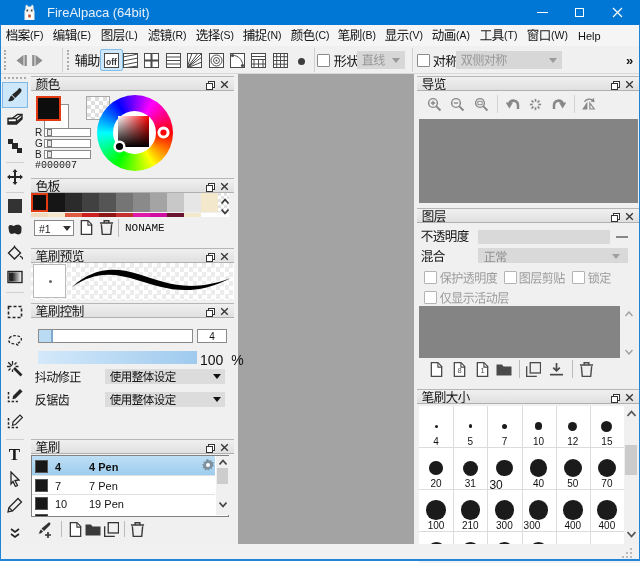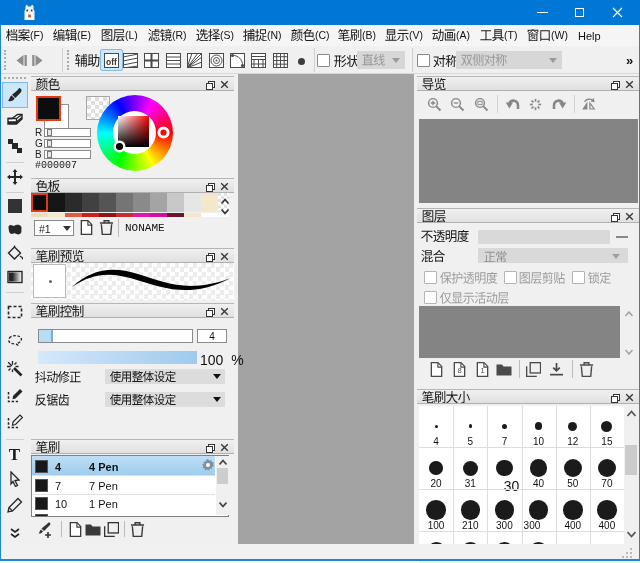--- a/index.html
+++ b/index.html
@@ -18,20 +18,21 @@
 <div id="w">
 
 <div class="a" style="left:0;top:0;width:640px;height:25px;background:#0077d4"></div>
 <svg class="a" style="left:21px;top:4px" width="17" height="17" viewBox="0 0 17 17">
 <path fill="#f4f2ee" d="M4.5 2 L6 0.5 7 2.5 10 2.5 11 0.5 12.5 2 12.5 5 13.5 7 13.5 16 3.5 16 3.5 7 4.5 5 Z"></path>
 <rect x="5" y="9" width="7" height="6" fill="#fff"></rect>
 <circle cx="6.3" cy="6.5" r="0.9" fill="#333"></circle>
       <circle cx="10.7" cy="6.5" r="0.9" fill="#333"></circle>
 <rect x="7.2" y="10.5" width="2.6" height="3" fill="#c2552f"></rect>
     </svg>
+<div class="a" style="left:47px;top:5px;font-size:13px;color:#e8f1fa">FireAlpaca (64bit)</div>
 <div class="a" style="left:537px;top:12px;width:11px;height:1px;background:#fff"></div>
 <div class="a" style="left:575px;top:8px;width:9px;height:9px;border:1px solid #fff"></div>
 <svg class="a" style="left:612px;top:7px" width="11" height="11" viewBox="0 0 11 11">
 <path d="M1 1 L10 10 M10 1 L1 10" stroke="#fff" stroke-width="1.2"></path>
     </svg>
 <div class="a" style="left:0;top:25px;width:640px;height:21px;background:#f5f5f5"></div>
 <div class="a mi" style="left:6px;top:28px;font-size:10.5px;color:#111;white-space:nowrap">
       <svg class="cji" style="width:24px;height:12px" viewBox="0 0 2000 1000" fill="#1b1b1b">
         <use href="#g6863" x="0"></use>
         <use href="#g6848" x="1000"></use>
@@ -504,21 +505,21 @@
 <div class="a" style="left:0px;top:0px;width:183px;height:19px;background:linear-gradient(#bedff5,#9ecdee)"></div>
 <div class="a" style="left:3px;top:3.5px;width:13px;height:13px;background:#181818;border:1px solid #555"></div>
 <div class="a" style="left:23px;top:4.5px;font-size:11px;font-weight:bold;color:#111">4</div>
 <div class="a" style="left:57px;top:4.5px;font-size:11px;font-weight:bold;color:#111">4 Pen</div>
 <div class="a" style="left:3px;top:22.5px;width:13px;height:13px;background:#181818;border:1px solid #555"></div>
 <div class="a" style="left:23px;top:23.5px;font-size:11px;font-weight:normal;color:#111">7</div>
 <div class="a" style="left:57px;top:23.5px;font-size:11px;font-weight:normal;color:#111">7 Pen</div>
 <div class="a" style="left:0px;top:19px;width:183px;height:1px;background:#e0e0e0"></div>
 <div class="a" style="left:3px;top:41.0px;width:13px;height:13px;background:#181818;border:1px solid #555"></div>
 <div class="a" style="left:23px;top:42.0px;font-size:11px;font-weight:normal;color:#111">10</div>
-<div class="a" style="left:57px;top:42.0px;font-size:11px;font-weight:normal;color:#111">1 Pen</div>
+<div class="a" style="left:57px;top:42.0px;font-size:11px;font-weight:normal;color:#111">19 Pen</div>
 <div class="a" style="left:0px;top:37.5px;width:183px;height:1px;background:#e0e0e0"></div>
 <div class="a" style="left:3px;top:58.0px;width:13px;height:13px;background:#181818;border:1px solid #555"></div>
 <div class="a" style="left:23px;top:59.0px;font-size:11px;font-weight:normal;color:#111">15</div>
 <div class="a" style="left:57px;top:59.0px;font-size:11px;font-weight:normal;color:#111">15 P</div>
 </div>
 <svg class="a" style="left:202px;top:459px" width="12" height="12" viewBox="0 0 12 12">
 <path fill="#7d919e" d="M6 0 L7.2 1.8 9.2 1 9.8 3 12 3.4 11 5.2 12 7 10 7.8 10 10 7.8 9.6 7 11.5 5 10.5 3 11.5 2.6 9.4 0.5 9 1.4 7 0 5.5 2 4.6 1.6 2.6 3.8 2.6 4.5 0.5Z"></path>
 <circle cx="6" cy="6" r="2" fill="#fff"></circle>
     </svg>
 <div class="a" style="left:216px;top:456px;width:13px;height:59px;background:#f0f0f0"></div>
@@ -752,21 +753,21 @@
 <div class="a" style="left:523.5833333333334px;top:436px;width:30px;text-align:center;font-size:10px;color:#111">10</div>
 <div class="a" style="left:568.25px;top:421.5px;width:9px;height:9px;border-radius:50%;background:#1b1b1b"></div>
 <div class="a" style="left:557.75px;top:436px;width:30px;text-align:center;font-size:10px;color:#111">12</div>
 <div class="a" style="left:601.4166666666666px;top:420.5px;width:11px;height:11px;border-radius:50%;background:#1b1b1b"></div>
 <div class="a" style="left:591.9166666666666px;top:436px;width:30px;text-align:center;font-size:10px;color:#111">15</div>
 <div class="a" style="left:429.3333333333333px;top:461.25px;width:13.5px;height:13.5px;border-radius:50%;background:#1b1b1b"></div>
 <div class="a" style="left:421.0833333333333px;top:478px;width:30px;text-align:center;font-size:10px;color:#111">20</div>
 <div class="a" style="left:462.75px;top:460.5px;width:15px;height:15px;border-radius:50%;background:#1b1b1b"></div>
 <div class="a" style="left:455.25px;top:478px;width:30px;text-align:center;font-size:10px;color:#111">31</div>
 <div class="a" style="left:496.16666666666663px;top:459.75px;width:16.5px;height:16.5px;border-radius:50%;background:#1b1b1b"></div>
-<div class="a" style="left:489.41666666666663px;top:478px;width:30px;text-align:right;font-size:14px;color:#111">30</div>
+<div class="a" style="left:489.41666666666663px;top:478px;width:30px;text-align:left;font-size:12px;color:#111">30</div>
 <div class="a" style="left:529.8333333333334px;top:459.25px;width:17.5px;height:17.5px;border-radius:50%;background:#1b1b1b"></div>
 <div class="a" style="left:523.5833333333334px;top:478px;width:30px;text-align:center;font-size:10px;color:#111">40</div>
 <div class="a" style="left:563.75px;top:459.0px;width:18px;height:18px;border-radius:50%;background:#1b1b1b"></div>
 <div class="a" style="left:557.75px;top:478px;width:30px;text-align:center;font-size:10px;color:#111">50</div>
 <div class="a" style="left:597.6666666666666px;top:458.75px;width:18.5px;height:18.5px;border-radius:50%;background:#1b1b1b"></div>
 <div class="a" style="left:591.9166666666666px;top:478px;width:30px;text-align:center;font-size:10px;color:#111">70</div>
 <div class="a" style="left:426.3333333333333px;top:500.25px;width:19.5px;height:19.5px;border-radius:50%;background:#1b1b1b"></div>
 <div class="a" style="left:421.0833333333333px;top:520px;width:30px;text-align:center;font-size:10px;color:#111">100</div>
 <div class="a" style="left:460.5px;top:500.25px;width:19.5px;height:19.5px;border-radius:50%;background:#1b1b1b"></div>
 <div class="a" style="left:455.25px;top:520px;width:30px;text-align:center;font-size:10px;color:#111">210</div>

